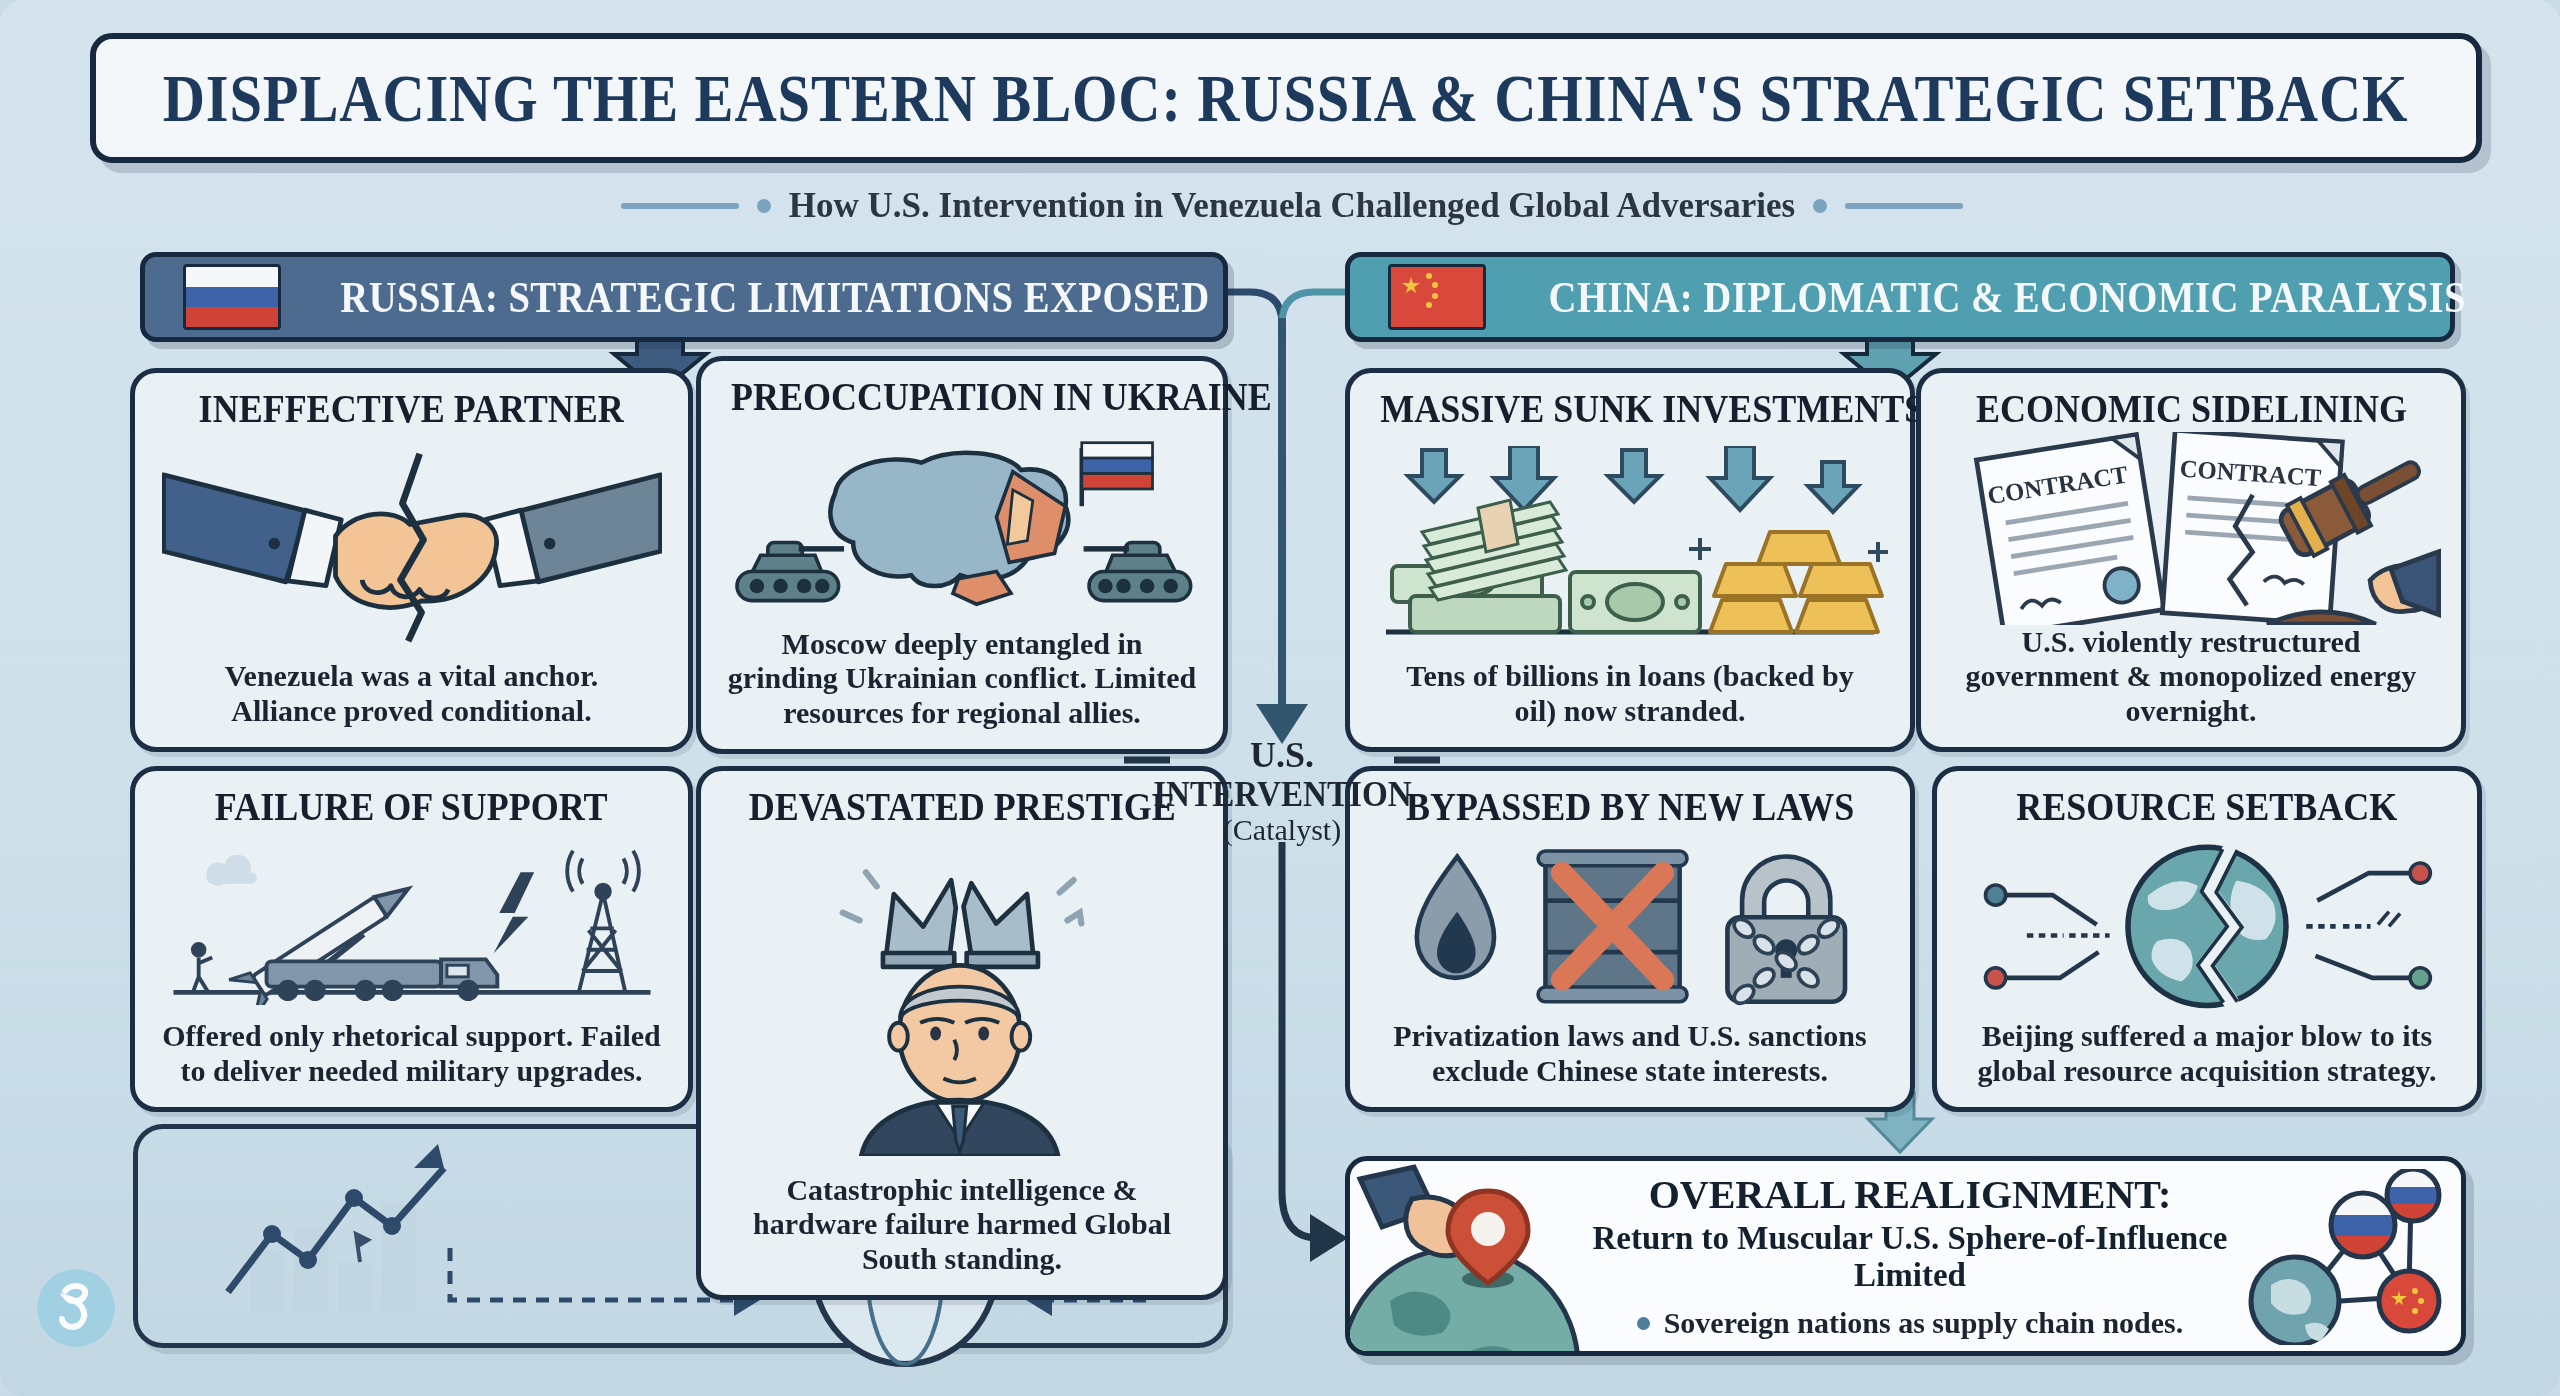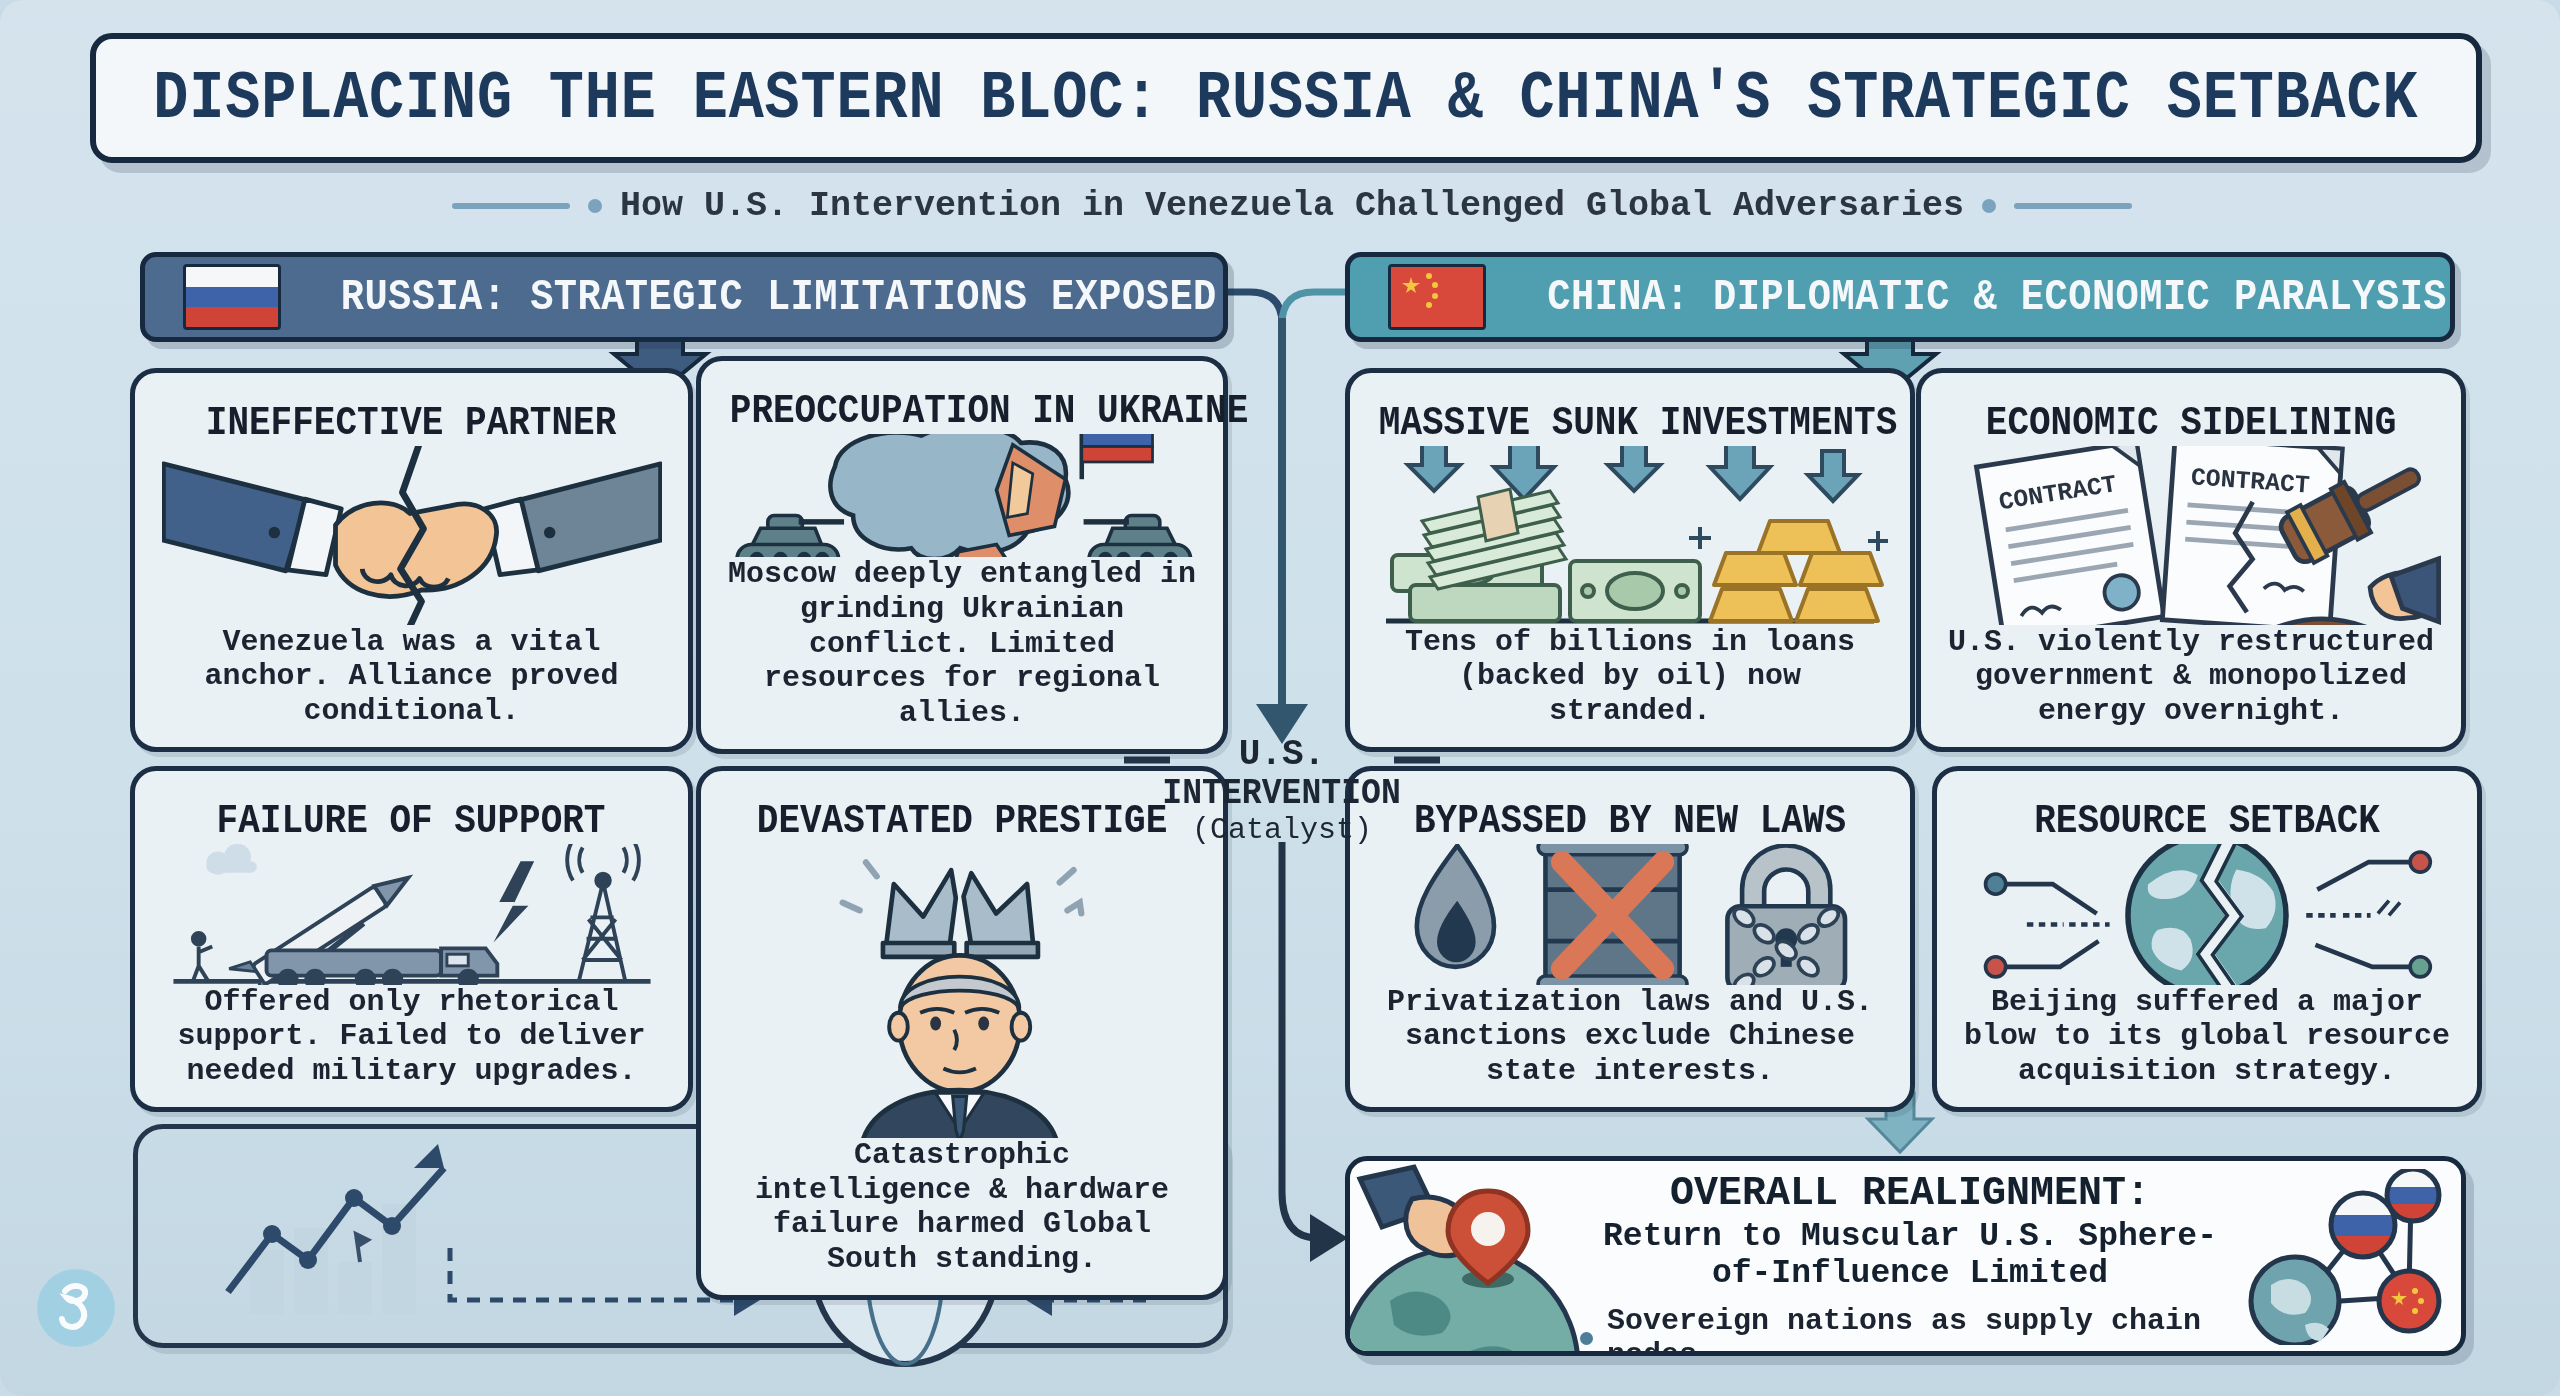--- a/index.html
+++ b/index.html
@@ -1,18 +1,18 @@
 <!DOCTYPE html>
 <html><head>
 <meta charset="utf-8">
 <style>
   html,body{margin:0;padding:0;background:#c9dbe7;}
   .canvas{position:relative;width:2560px;height:1396px;overflow:hidden;
           background:linear-gradient(180deg,#d5e3ed 0%,#cde0ea 60%,#c3d7e3 100%);
-          font-family:Liberation Mono, monospace;color:#1d2734;border-radius:23px;}
+          font-family:Liberation Serif, serif;color:#1d2734;border-radius:23px;}
   .abs{position:absolute;}
   .z1{z-index:1}.z2{z-index:2}.z3{z-index:3}.z4{z-index:4}
 
   .banner{left:90px;top:33px;width:2380px;height:118px;background:#f3f7fa;
           border:6px solid #16293e;border-radius:22px;display:flex;align-items:center;justify-content:center;
           box-shadow:9px 10px 0 rgba(27,46,68,.18);}
   .banner-text{display:inline-block;transform:scaleX(.86);font-size:68px;font-weight:800;
           letter-spacing:1px;color:#1d3a5c;white-space:nowrap;}
 
   .subtitle-row{left:12px;top:186px;width:2560px;display:flex;align-items:center;justify-content:center;gap:18px;}
@@ -22,21 +22,21 @@
 
   .band{top:252px;height:80px;border:5px solid #16293e;border-radius:16px;display:flex;align-items:center;
         box-shadow:6px 7px 0 rgba(27,46,68,.22);}
   .band-text{flex:1;text-align:center;color:#f4f8fa;}
   .band-text span{display:inline-block;transform:scaleX(.88);font-size:44px;font-weight:800;letter-spacing:.5px;white-space:nowrap;}
   .flagbox{width:92px;height:60px;margin-left:38px;border:3px solid #16293e;border-radius:4px;overflow:hidden;flex:none;display:flex;flex-direction:column;}
   .flag-stripe{flex:1;}
 
   .card{background:#e9f1f5;border:5px solid #1b2e44;border-radius:26px;display:flex;flex-direction:column;
         box-shadow:4px 5px 0 rgba(27,46,68,.12);}
-  .card-title{text-align:center;padding-top:28px;}
+  .card-title{text-align:center;padding-top:12px;}
   .card-title span{display:inline-block;transform:scaleX(.9);font-size:40px;font-weight:800;color:#161f2b;white-space:nowrap;}
   .card-art{flex:1;display:flex;align-items:center;justify-content:center;overflow:hidden;}
   .card-caption{text-align:center;font-size:30px;font-weight:700;color:#1b2430;line-height:1.16;
         padding:0 26px 18px 26px;}
 
   .catalyst{left:1121px;top:736px;width:322px;text-align:center;line-height:1.08;}
   .catalyst .l1{font-size:36px;font-weight:800;}
   .catalyst .l2{display:inline-block;transform:scaleX(.92);font-size:36px;font-weight:800;white-space:nowrap;}
   .catalyst .l3{font-size:30px;font-weight:500;}
 

